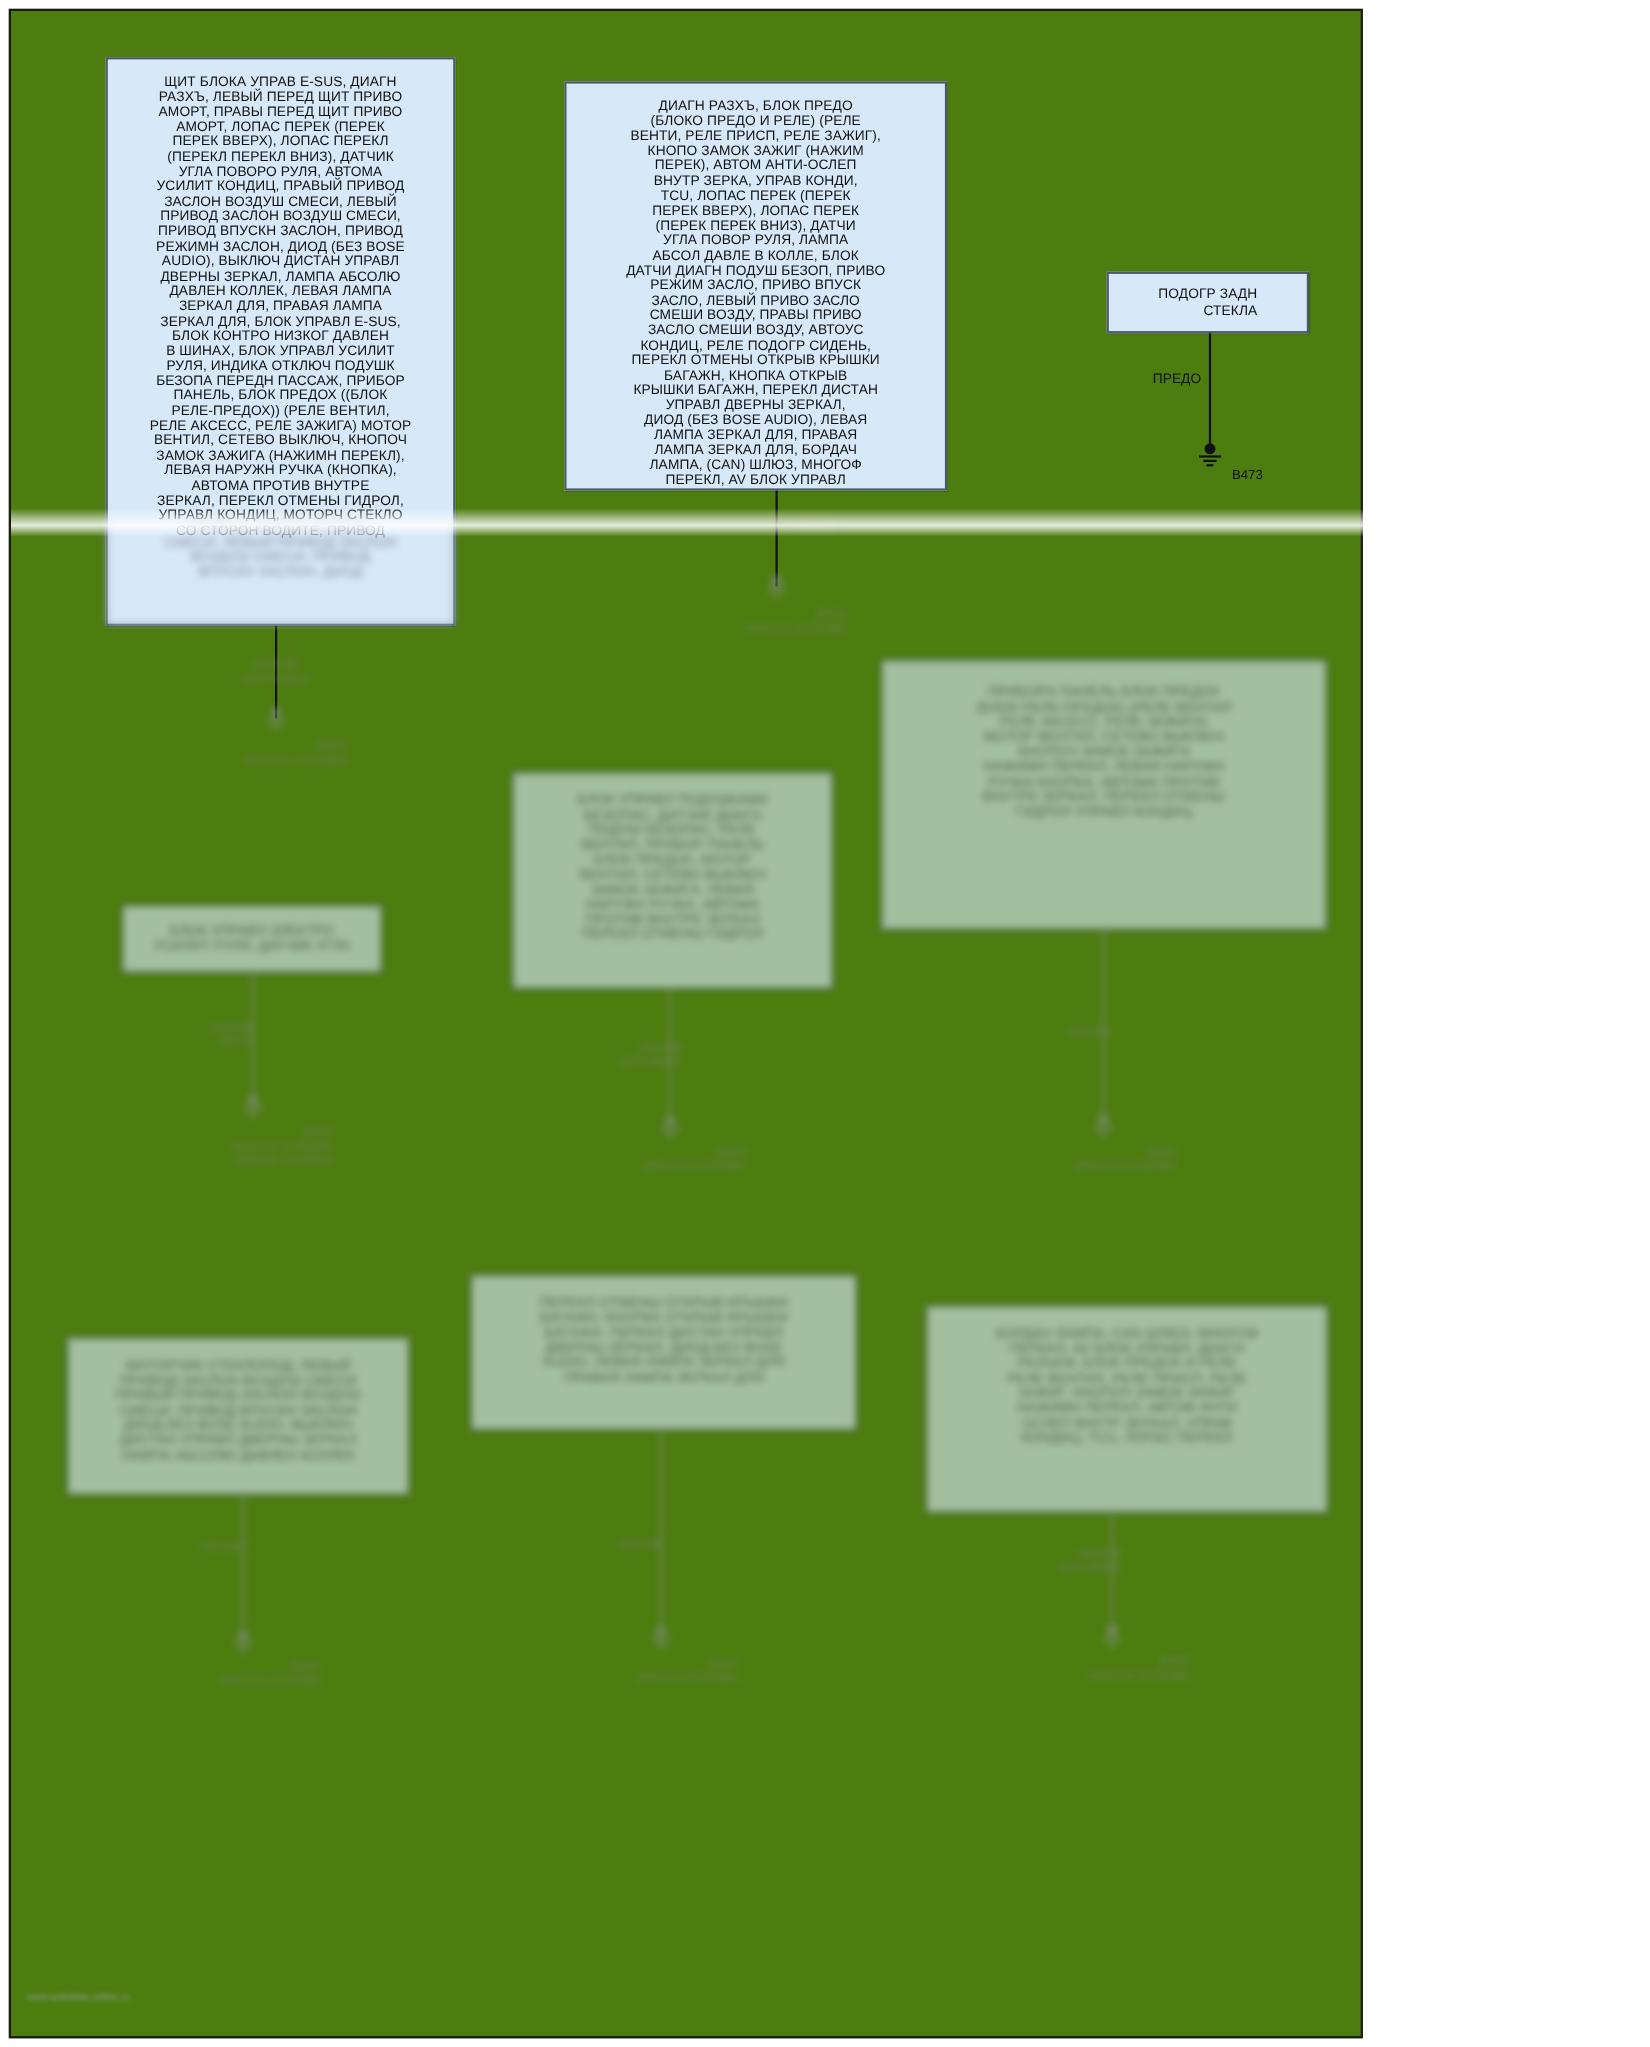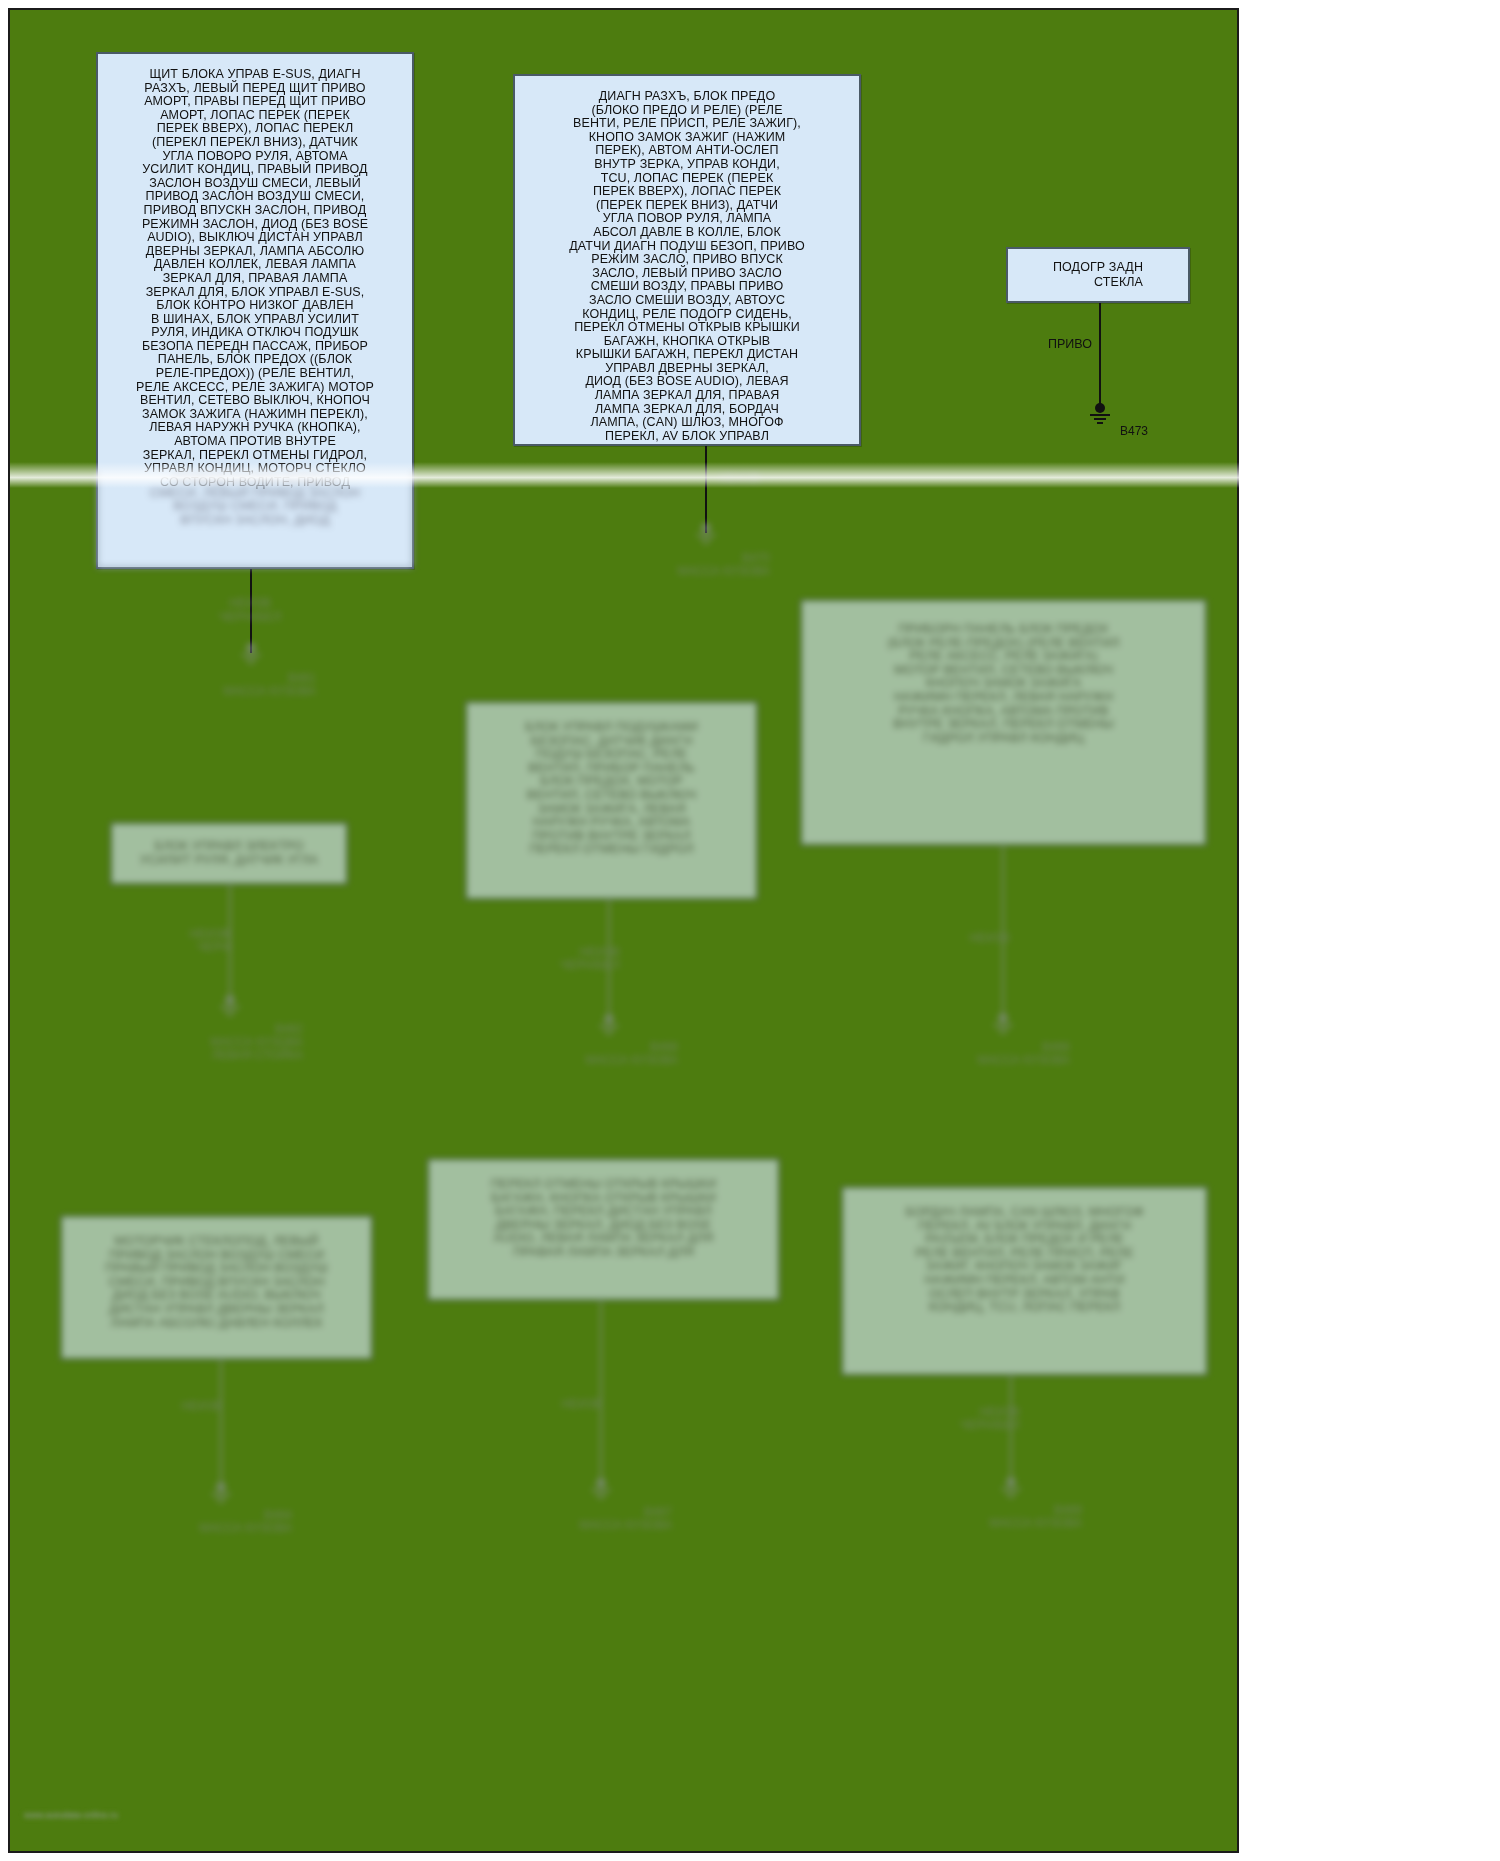--- a/index.html
+++ b/index.html
@@ -142,21 +142,21 @@
 ЛАМПА, (CAN) ШЛЮЗ, МНОГОФ
 ПЕРЕКЛ, AV БЛОК УПРАВЛ</span>
     </div>
 
     <div class="node" style="left:996px;top:237px;width:184px;height:56px;display:flex;align-items:center;justify-content:center;">
       <span class="txt" style="font-size:12.5px;line-height:15px;text-align:right;">ПОДОГР ЗАДН
 СТЕКЛА</span>
     </div>
 
     <div class="wire" style="left:1089px;top:293px;height:103px;"></div>
-    <div class="wlabel" style="left:1030px;top:327px;width:60px;">ПРИВО</div>
+    <div class="wlabel" style="left:1030px;top:327px;width:60px;">ПРЕДО</div>
     <div class="gnd" style="left:1080px;top:393px;">
       <span class="dot"></span>
         <span class="b1"></span>
         <span class="b2"></span>
         <span class="b3"></span>
     </div>
     <div class="nlabel" style="left:1042px;top:415px;width:96px;">B473</div>
 
     <div class="wire" style="left:240px;top:559px;height:84px;"></div>
     <div class="wire" style="left:695px;top:436px;height:87px;"></div>

